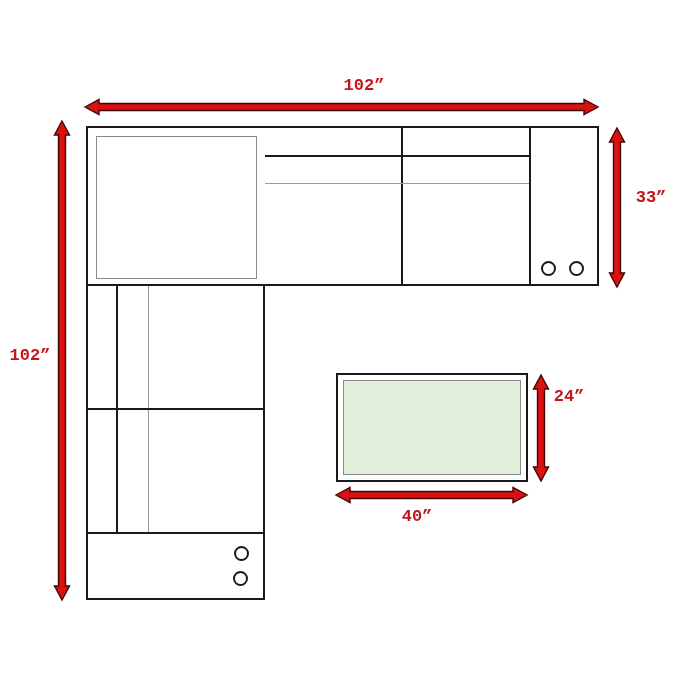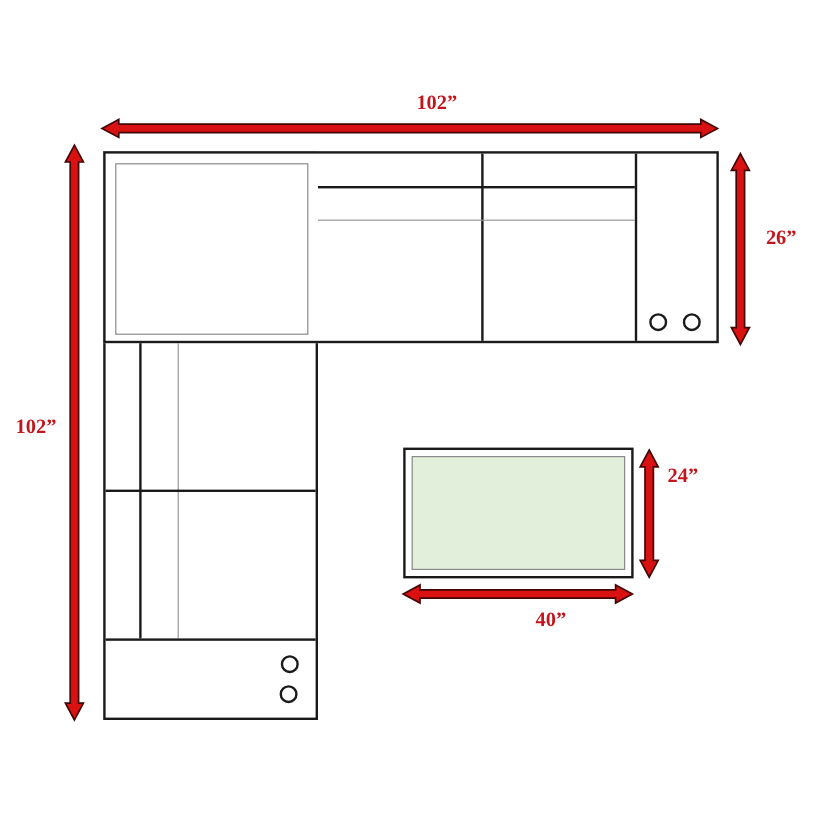--- a/index.html
+++ b/index.html
@@ -12,21 +12,21 @@
     --page-bg: #ffffff;
   }
   * { margin: 0; padding: 0; box-sizing: border-box; }
   html, body { background: var(--page-bg); }
   #stage {
     position: relative;
     width: 692px;
     height: 700px;
     background: var(--page-bg);
     overflow: hidden;
-    font-family: Liberation Serif, serif;
+    font-family: Liberation Mono, monospace;
   }
   .outline-box {
     position: absolute;
     border: 2px solid var(--sofa-outline);
     background: #ffffff;
   }
   .thin-box {
     position: absolute;
     border: 1px solid #8a8a8a;
     background: #ffffff;
@@ -94,17 +94,17 @@
   <div class="cupholder" style="left:569px; top:261px;"></div>
 
   <div class="cupholder" style="left:234px; top:546px;"></div>
   <div class="cupholder" style="left:233px; top:571px;"></div>
 
   <div class="outline-box" style="left:336px; top:373px; width:192px; height:109px;"></div>
   <div class="ottoman-inner" style="left:343px; top:380px; width:178px; height:95px;"></div>
 
   <div class="dim-label" style="left:332px; top:76px; width:64px;">102”</div>
   <div class="dim-label" style="left:4px; top:346px; width:52px;">102”</div>
-  <div class="dim-label" style="left:628px; top:188px; width:46px;">26”</div>
+  <div class="dim-label" style="left:628px; top:188px; width:46px;">33”</div>
   <div class="dim-label" style="left:546px; top:387px; width:46px;">24”</div>
-  <div class="dim-label" style="left:436px; top:507px; width:46px;">40”</div>
+  <div class="dim-label" style="left:394px; top:507px; width:46px;">40”</div>
 
 </div>
 
 </body></html>

